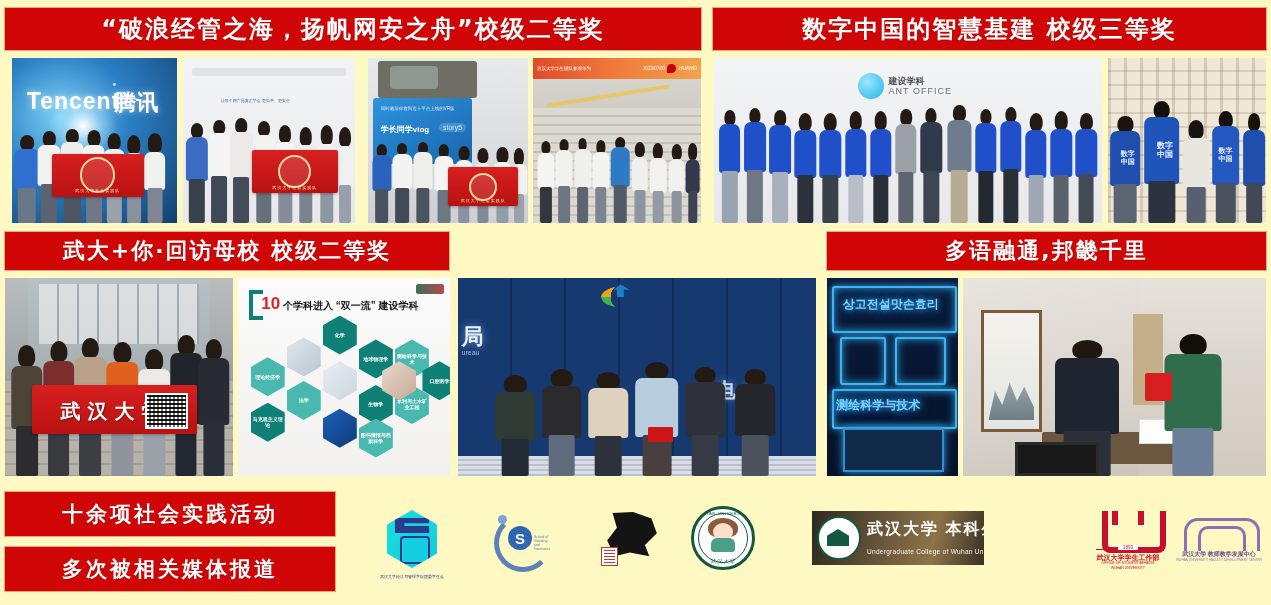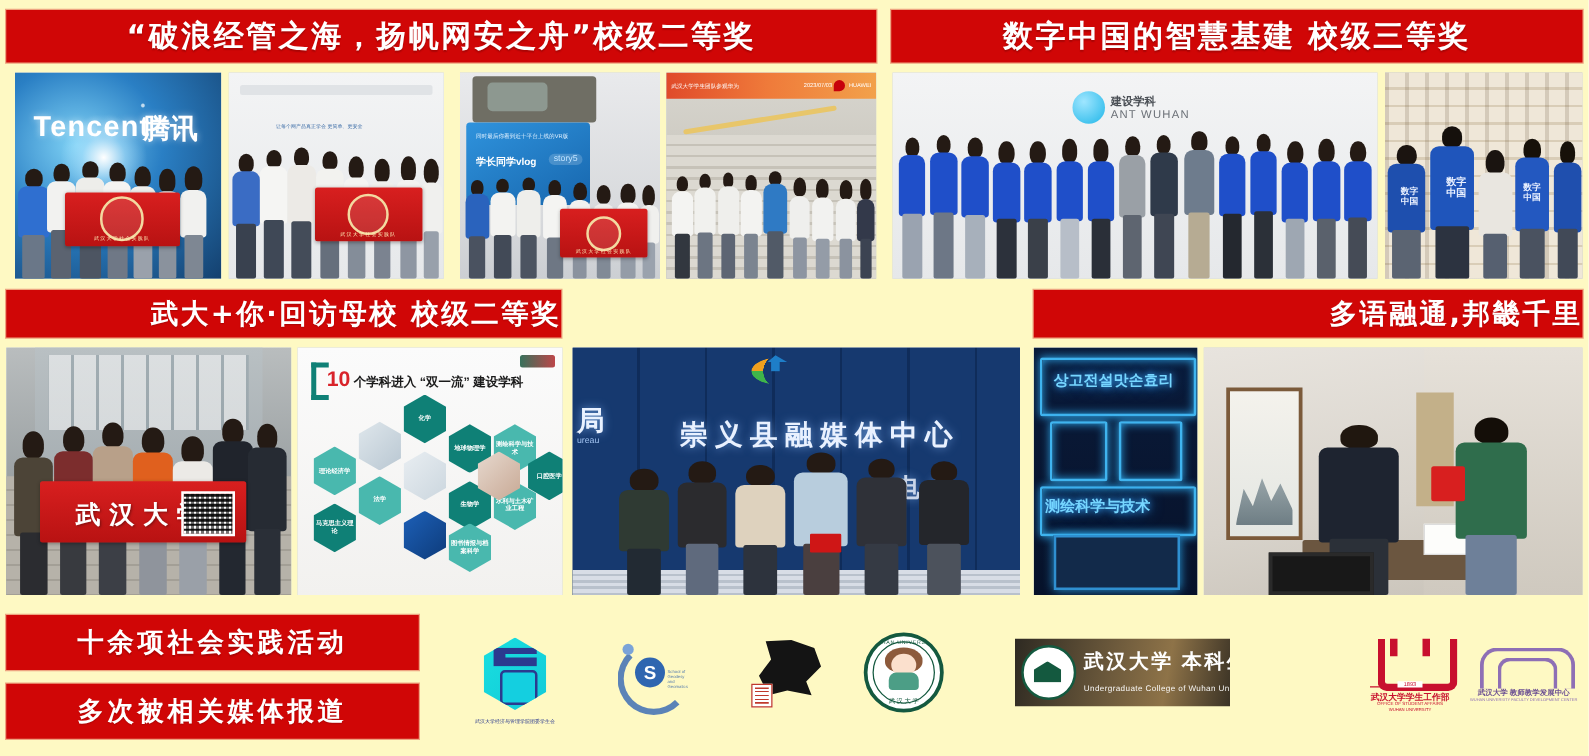--- a/index.html
+++ b/index.html
@@ -19,21 +19,21 @@
     color:#fff;
     font-weight:bold;
     letter-spacing:2px;
     font-family:"DejaVu Sans","Liberation Sans",sans-serif;
     box-shadow:0 0 0 1px rgba(208,6,6,.35);
     text-shadow:0 1px 1px rgba(0,0,0,.18);
     white-space:nowrap;
     overflow:hidden;
   }
   .banner.b-top{font-size:24px;}
-  .banner.b-mid{font-size:22px;justify-content:flex-end;}
+  .banner.b-mid{font-size:22px;}
   .banner.b-low{font-size:21px;letter-spacing:3px;}
 
   
   .photo{
     position:absolute;
     overflow:hidden;
     background:#cfd6dd;
   }
   .ph-inner{position:absolute;inset:0;}
 
@@ -511,21 +511,21 @@
     </div>
   </div>
 
   <div class="photo" style="left:714px;top:58px;width:388px;height:165px;">
     <div class="ph-inner">
       <div class="bd-white"></div>
       <div class="ant-logo">
         <span class="blob"></span>
         <span>
           <div class="at">建设学科</div>
-          <div class="ae">ANT WUHAN</div>
+          <div class="ae">ANT OFFICE</div>
         </span>
       </div>
       <div class="people" style="height:72%;">
         <div class="person" style="left:1%;width:6%;height:95%;">
             <div class="hair" style="width:48%;height:13%;top:0;"></div>
             <div class="torso" style="top:12%;width:94%;height:44%;background:#1f4fc9;"></div>
             <div class="legs" style="top:54%;width:70%;height:46%;background:#9aa3b0;"></div>
           </div>
         <div class="person" style="left:7.5%;width:6%;height:97%;">
             <div class="hair" style="width:48%;height:13%;top:0;"></div>
@@ -725,21 +725,20 @@
   </div>
 
   <div class="photo" style="left:458px;top:278px;width:358px;height:198px;">
     <div class="ph-inner">
       <div class="bd-mediactr"></div>
       <div class="bluepanel"></div>
       <div class="mc-logo">
         <div class="a1"></div>
           <div class="a2"></div>
       </div>
-      <div class="sign-cn" style="left:24%;top:28%;font-size:22px;">崇义县融媒体中心</div>
       <div class="sign-cn" style="left:1%;top:22%;font-size:22px;">局</div>
       <div style="position:absolute;left:1%;top:36%;font-size:7px;color:#9fc0ef;">ureau</div>
       <div class="sign-cn" style="left:72%;top:50%;font-size:20px;opacity:.85;">电台</div>
       <div style="position:absolute;left:0;right:0;bottom:0;height:10%;background:repeating-linear-gradient(180deg,#d8dde6 0 3px,#b9c1cc 3px 5px);"></div>
       <div class="people" style="height:58%;">
         <div class="person" style="left:10%;width:12%;height:88%;">
             <div class="hair" style="width:52%;height:18%;top:0;"></div>
             <div class="torso" style="top:17%;width:92%;height:48%;background:#2f3a33;"></div>
             <div class="legs" style="top:63%;width:62%;height:37%;background:#222a33;"></div>
           </div>

